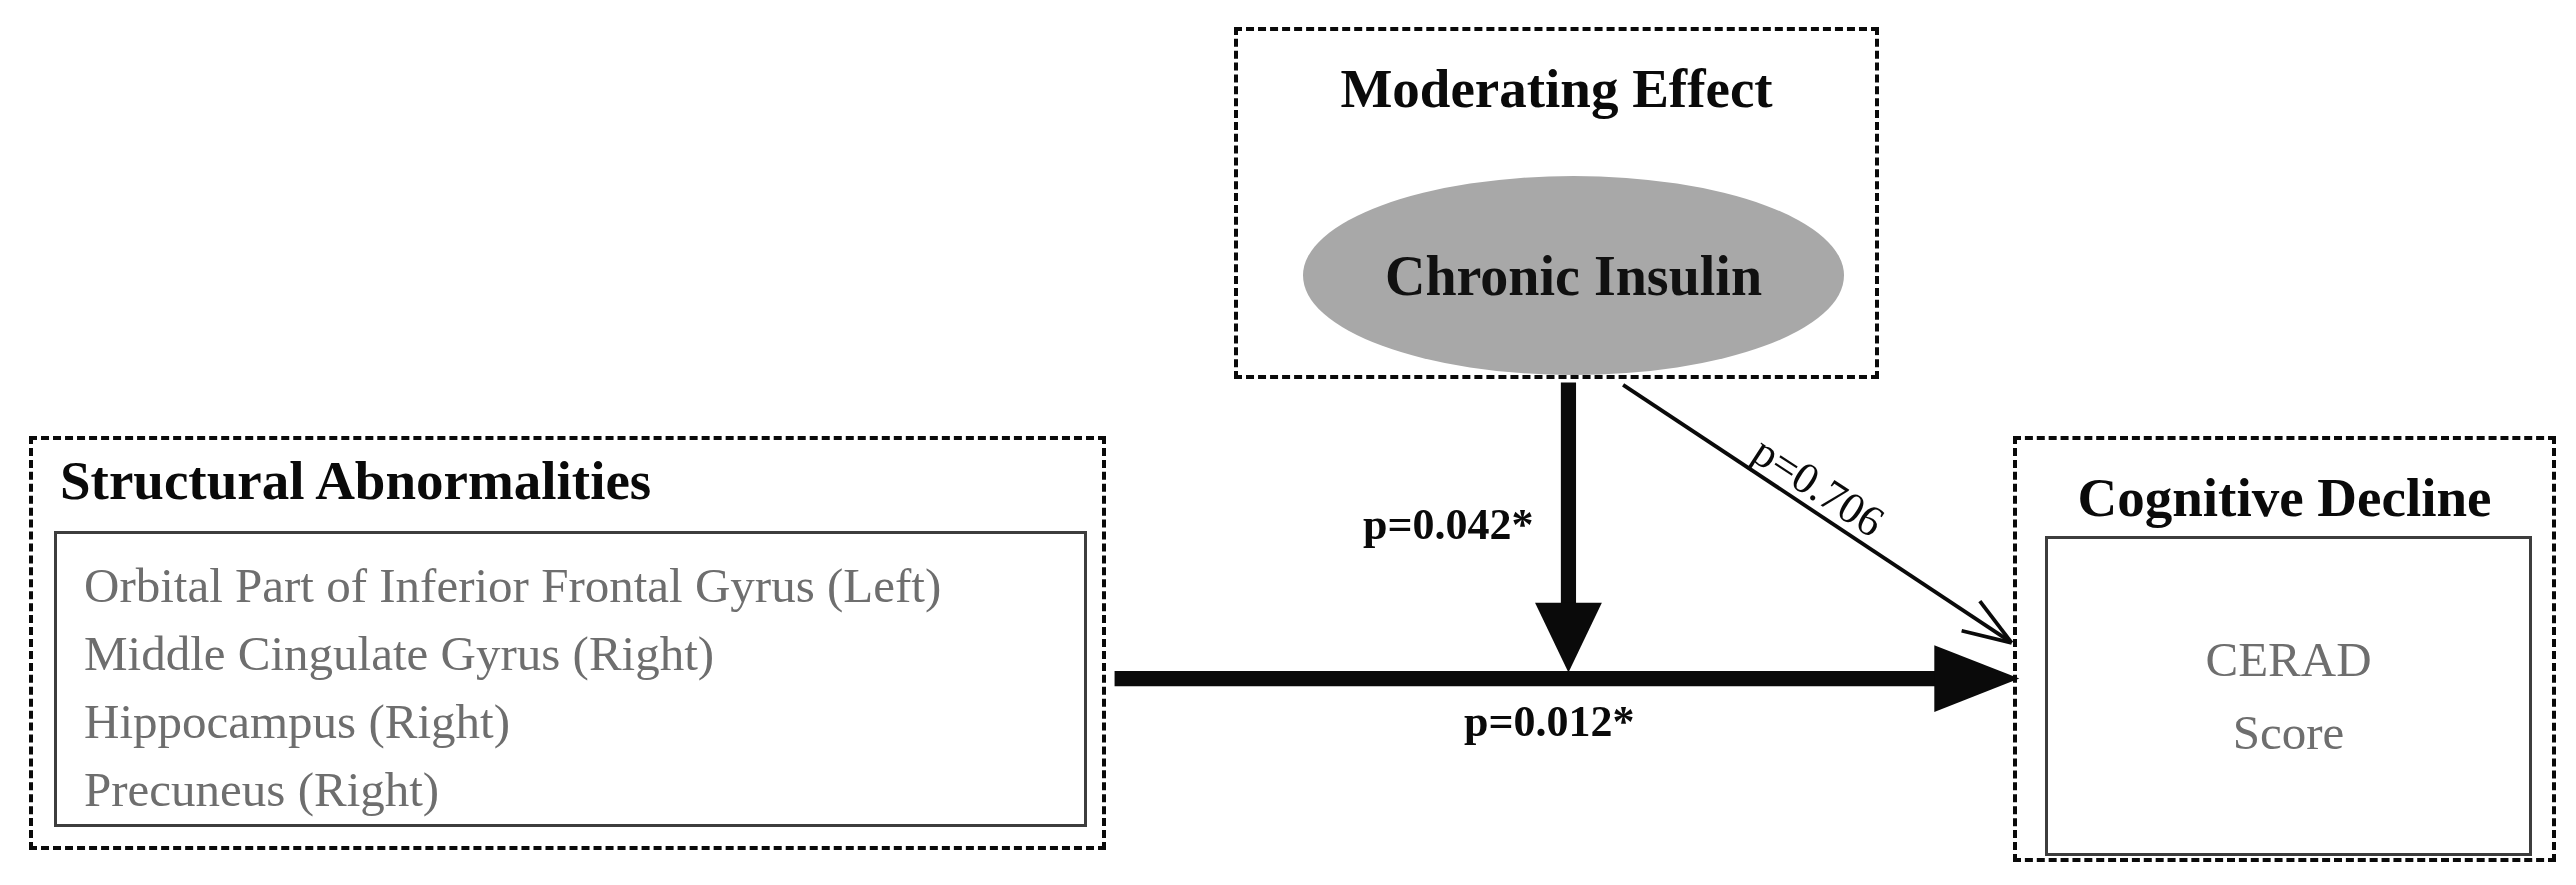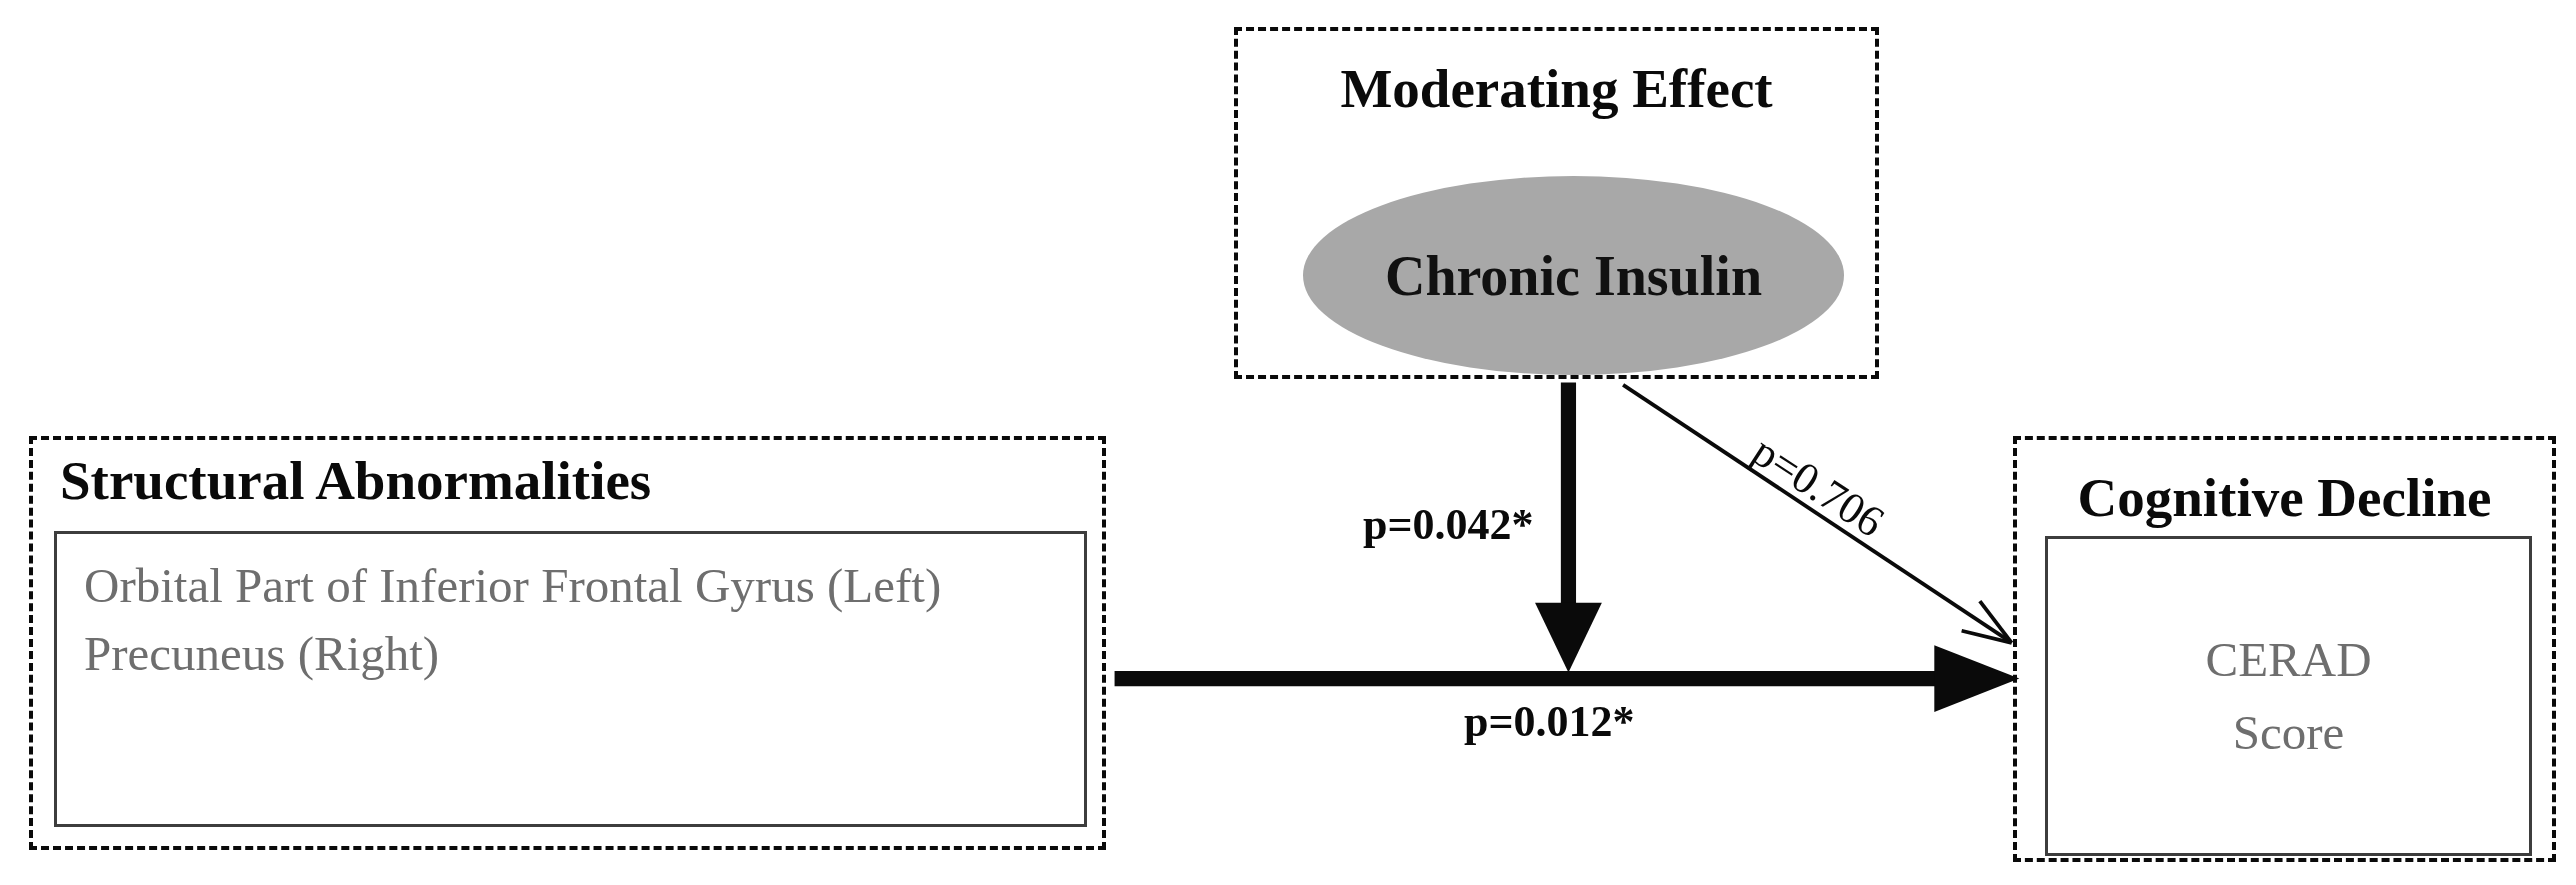--- a/index.html
+++ b/index.html
@@ -123,20 +123,22 @@
     <div class="box-title title-center">Moderating Effect</div>
   </div>
   <div class="ellipse" style="background: rgb(168, 168, 168);">
     <span>Chronic Insulin</span>
   </div>
 
   <div class="dashed-box box-structural">
     <div class="box-title title-left">Structural Abnormalities</div>
     <div class="inner-box inner-structural">
       <div class="region-line">Orbital Part of Inferior Frontal Gyrus (Left)</div>
+      <div class="region-line">Middle Cingulate Gyrus (Right)</div>
+      <div class="region-line">Hippocampus (Right)</div>
       <div class="region-line">Precuneus (Right)</div>
     </div>
   </div>
 
   <div class="dashed-box box-cognitive">
     <div class="box-title title-center">Cognitive Decline</div>
     <div class="inner-box inner-cognitive">
       <div class="measure-line">CERAD</div>
       <div class="measure-line">Score</div>
     </div>

